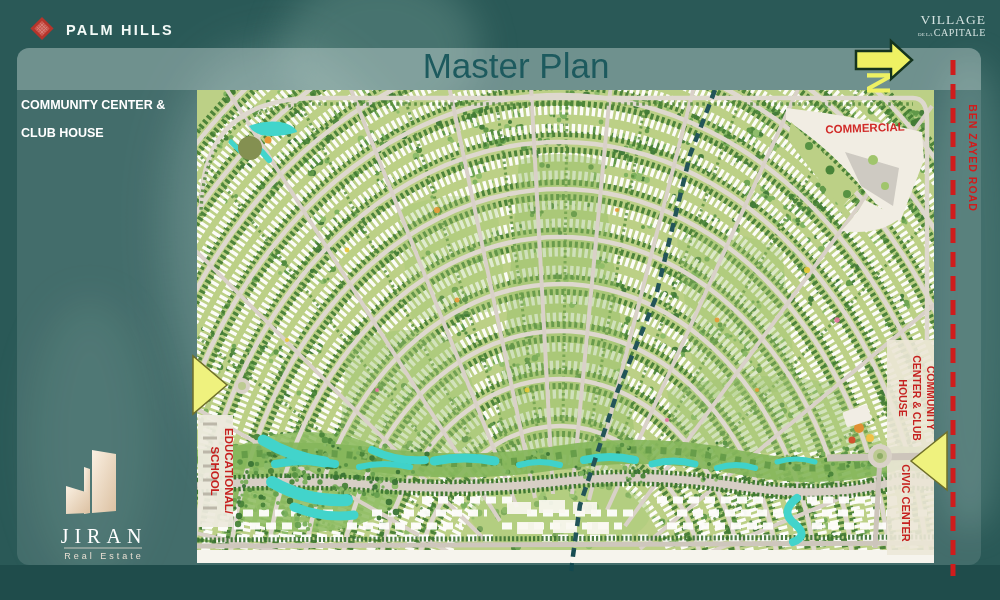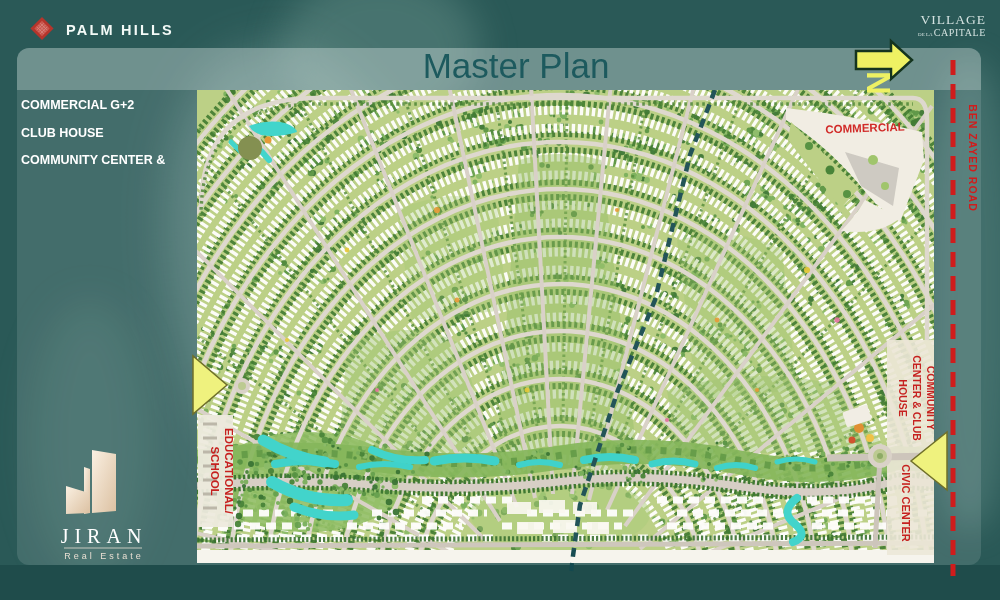--- a/index.html
+++ b/index.html
@@ -42,23 +42,22 @@
 <div class="abs" style="left:846px;top:13px;width:140px;text-align:right;color:#d5e3e1;font-family:'Liberation Serif',serif;">
   <div style="font-size:13.5px;letter-spacing:1px;line-height:14px;">VILLAGE</div>
   <div style="font-size:10px;letter-spacing:0.6px;line-height:12px;"><span style="font-size:5px;letter-spacing:0;">DE LA </span>CAPITALE</div>
 </div>
 
 <div class="abs" style="left:21px;top:92px;width:180px;color:#ffffff;font-size:12.5px;font-weight:bold;line-height:27.5px;">
 
 
 
 
-  <div>COMMERCIAL G+2</div>
+  <div>COMMUNITY CENTER &amp;</div>
   <div>CLUB HOUSE</div>
-  <div>COMMUNITY CENTER &amp;</div>
 </div>
 
 <svg class="abs" style="left:197px;top:90px;" width="737" height="473" viewBox="0 0 737 473">
 
 <rect x="0" y="0" width="737" height="473" fill="#f6f4ed"></rect>
 
 <rect x="0" y="0" width="737" height="460" fill="#b9d083"></rect>
 
 <g opacity="0.9">
 <circle cx="464" cy="10" r="1.6" fill="#86ba64"></circle>

